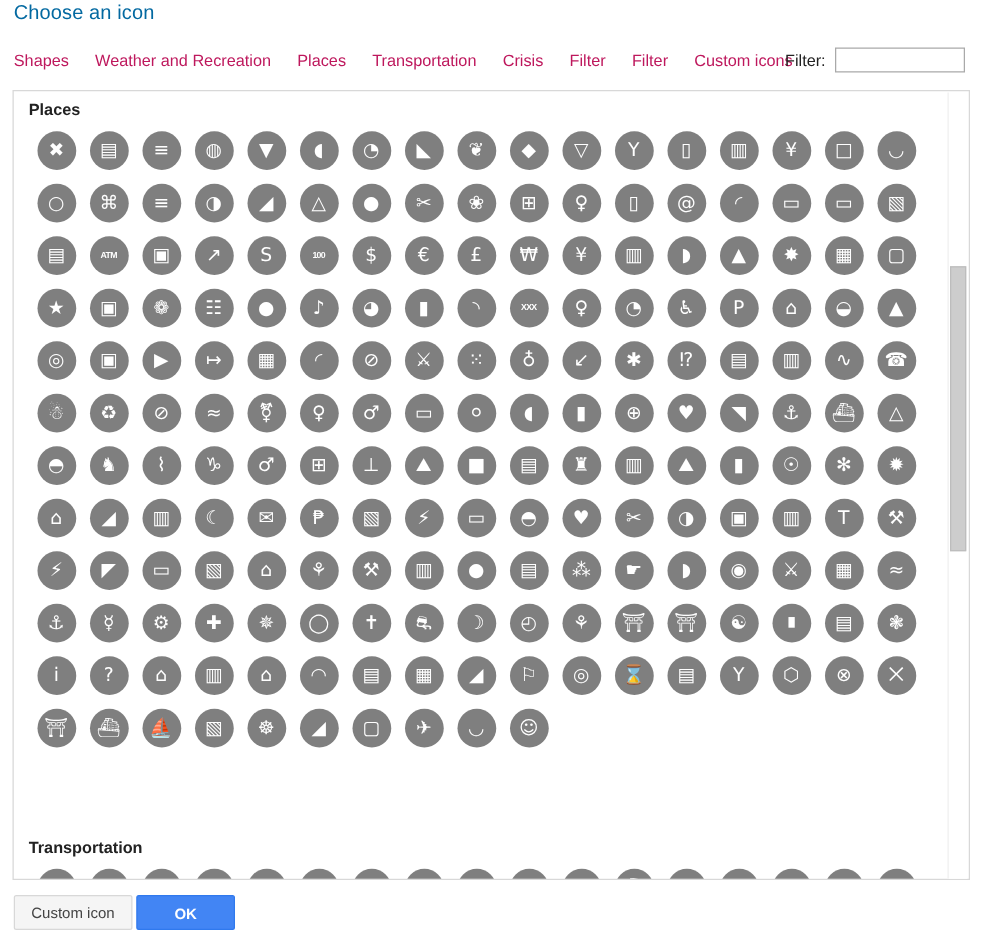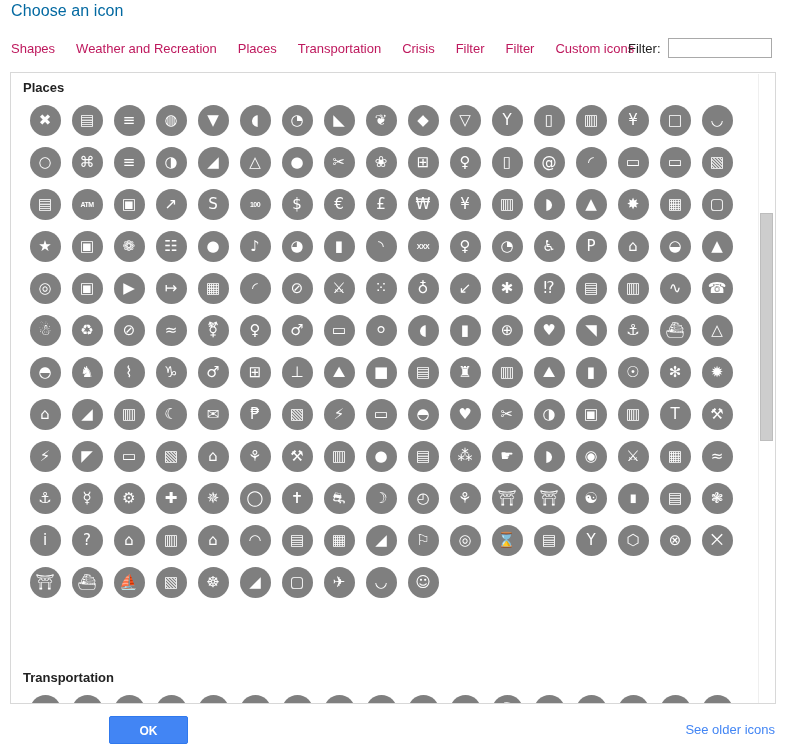--- a/index.html
+++ b/index.html
@@ -1320,15 +1320,15 @@
         </div>
       </div>
   </div>
 
   <div id="scroll-track">
     <div id="scroll-thumb"></div>
   </div>
 </div>
 
 <div id="footer">
+  <button id="custom-icon-button">Custom icon</button>
   <button id="ok-button">OK</button>
-  <a id="see-older-icons">See older icons</a>
 </div>
 
 </body></html>

